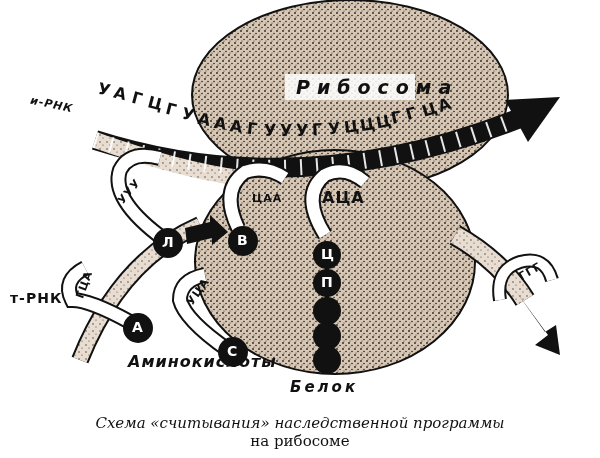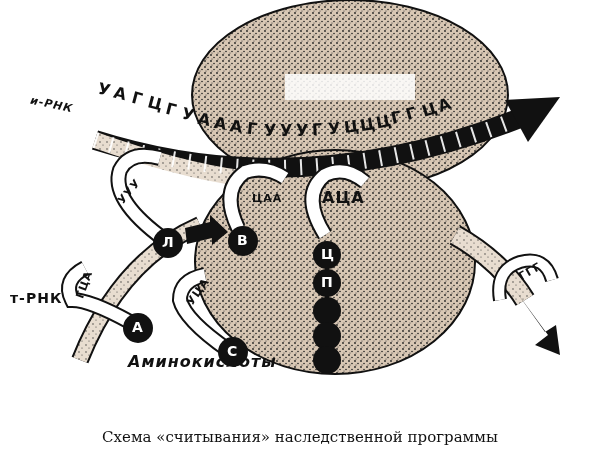--- a/index.html
+++ b/index.html
@@ -79,23 +79,25 @@
     <circle cx="327" cy="360" r="14" fill="#111"></circle>
   </g>
 
   <circle cx="168" cy="243" r="15" fill="#111"></circle>
   <circle cx="243" cy="241" r="15" fill="#111"></circle>
   <circle cx="138" cy="328" r="15" fill="#111"></circle>
   <circle cx="233" cy="352" r="15" fill="#111"></circle>
 </svg>
 
 
+<div class="lbl" style="left:296px;top:76px;font-size:19px;letter-spacing:7px;">Рибосома</div>
 <div class="lbl" style="left:30px;top:98px;font-size:11px;transform:rotate(12deg);">и-РНК</div>
 <div class="lbl" style="left:10px;top:290px;font-size:14px;font-style:normal;">т-РНК</div>
 <div class="lbl" style="left:128px;top:352px;font-size:16px;">Аминокислоты</div>
+<div class="lbl" style="left:290px;top:378px;font-size:15px;letter-spacing:3px;">Белок</div>
 
 
 <div>
   <span class="lbl" style="left:98px;top:80px;font-size:16px;font-style:normal;transform:rotate(12deg)">У</span>
   <span class="lbl" style="left:114px;top:84px;font-size:16px;font-style:normal;transform:rotate(14deg)">А</span>
   <span class="lbl" style="left:132px;top:89px;font-size:16px;font-style:normal;transform:rotate(15deg)">Г</span>
   <span class="lbl" style="left:148px;top:94px;font-size:16px;font-style:normal;transform:rotate(15deg)">Ц</span>
   <span class="lbl" style="left:166px;top:100px;font-size:16px;font-style:normal;transform:rotate(14deg)">Г</span>
   <span class="lbl" style="left:182px;top:105px;font-size:16px;font-style:normal;transform:rotate(13deg)">У</span>
   <span class="lbl" style="left:198px;top:110px;font-size:16px;font-style:normal;transform:rotate(12deg)">А</span>
@@ -126,14 +128,15 @@
 
 
 <div class="lbl" style="left:162px;top:234px;font-size:14px;font-style:normal;color:#fff;">Л</div>
 <div class="lbl" style="left:237px;top:232px;font-size:14px;font-style:normal;color:#fff;">В</div>
 <div class="lbl" style="left:321px;top:246px;font-size:14px;font-style:normal;color:#fff;">Ц</div>
 <div class="lbl" style="left:321px;top:274px;font-size:14px;font-style:normal;color:#fff;">П</div>
 <div class="lbl" style="left:132px;top:319px;font-size:14px;font-style:normal;color:#fff;">А</div>
 <div class="lbl" style="left:227px;top:343px;font-size:14px;font-style:normal;color:#fff;">С</div>
 
 
-<div class="caption" style="top:428px;">Схема «считывания» наследственной программы</div>
+<div class="caption" style="top:414px;font-style:italic;">Схема «считывания» наследственной программы</div>
+<div class="caption" style="top:432px;">на рибосоме</div>
 </div>
 
 </body></html>

